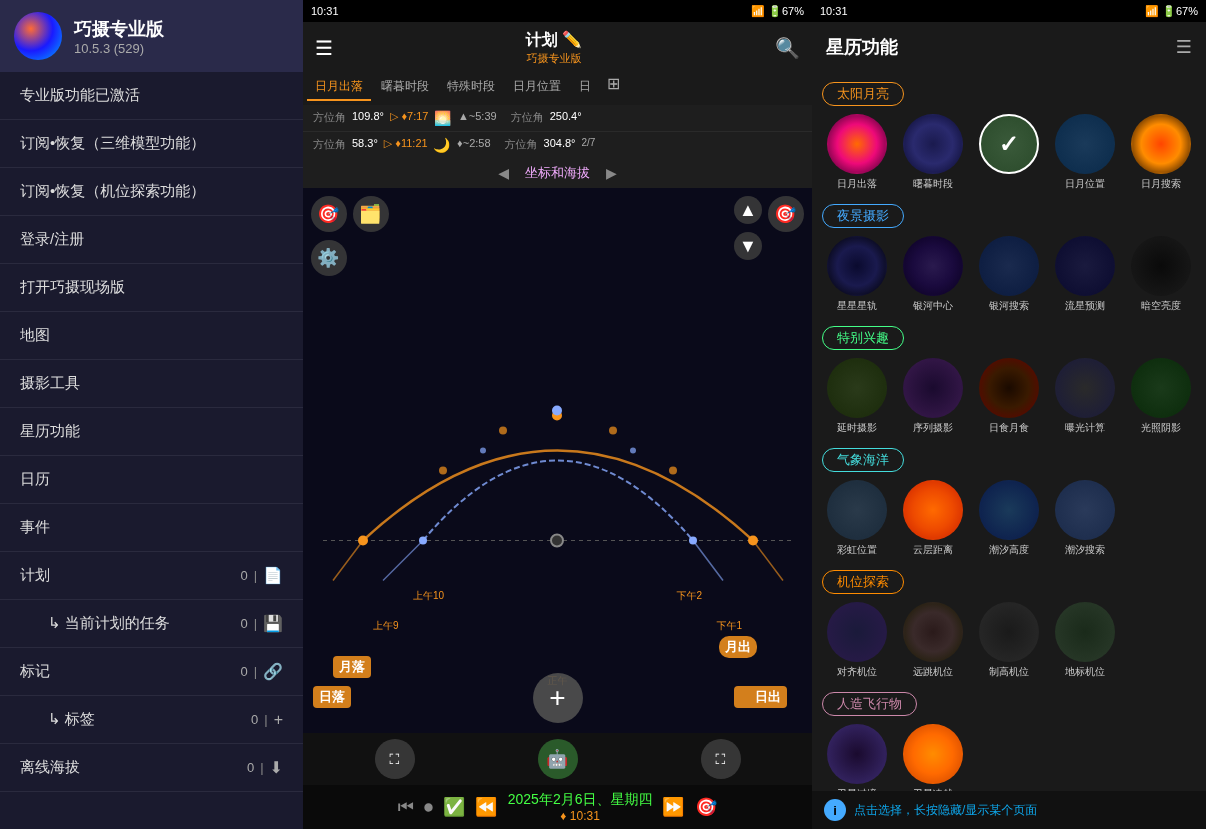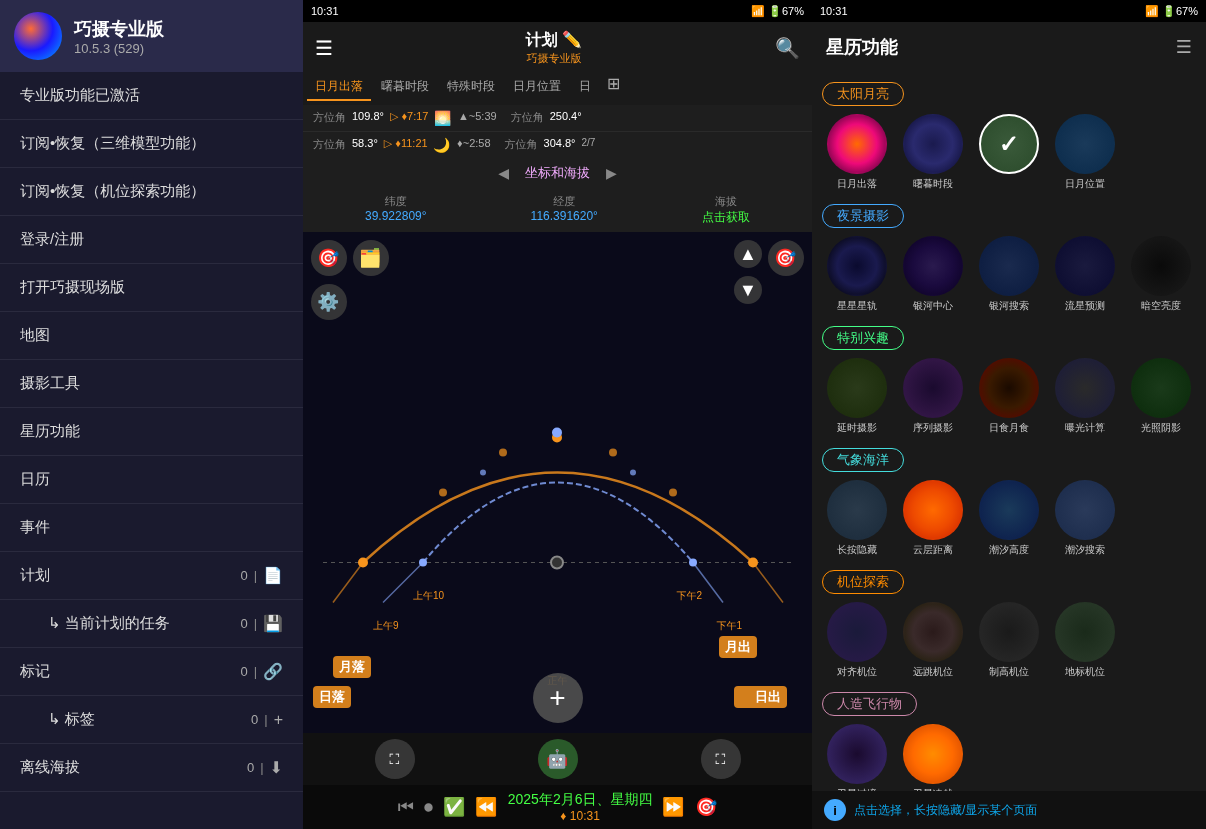--- a/index.html
+++ b/index.html
@@ -464,34 +464,20 @@
     <span style="color:#fff;font-size:11px;">304.8°</span>
     <span style="color:#aaa;font-size:10px;">2/7</span>
   </div>
 
   <div id="middle-nav-bar">
     <span class="nav-arrow">◀</span>
     <span class="nav-label">坐标和海拔</span>
     <span class="nav-arrow">▶</span>
   </div>
 
-  <div id="middle-coord-bar">
-    <div class="coord-block">
-      <span class="coord-label">纬度</span>
-      <span class="coord-value">39.922809°</span>
-    </div>
-    <div class="coord-block">
-      <span class="coord-label">经度</span>
-      <span class="coord-value">116.391620°</span>
-    </div>
-    <div class="coord-block">
-      <span class="coord-label">海拔</span>
-      <span class="coord-value green">点击获取</span>
-    </div>
-  </div>
 
   <div id="middle-map">
 
     <div class="map-btn-circle" style="width:36px;height:36px;top:8px;left:8px;">🎯</div>
 
     <div class="map-btn-circle" style="width:36px;height:36px;top:8px;left:50px;">🗂️</div>
 
     <div class="map-btn-circle" style="width:36px;height:36px;top:52px;left:8px;">⚙️</div>
 
     <div class="map-btn-circle" style="width:36px;height:36px;top:8px;right:8px;">🎯</div>
@@ -525,21 +511,21 @@
       <circle cx="254" cy="220" r="6" fill="#333" stroke="#888" stroke-width="2"></circle>
 
       <line x1="60" y1="220" x2="30" y2="260" stroke="#f7941d" stroke-width="1.5" opacity="0.6"></line>
       <line x1="450" y1="220" x2="480" y2="260" stroke="#f7941d" stroke-width="1.5" opacity="0.6"></line>
 
       <line x1="120" y1="220" x2="80" y2="260" stroke="#8af" stroke-width="1.5" opacity="0.6"></line>
       <line x1="390" y1="220" x2="420" y2="260" stroke="#8af" stroke-width="1.5" opacity="0.6"></line>
     </svg>
 
     <div class="dir-label" style="left:30px; bottom:55px;">月落</div>
-    <div class="dir-label" style="right:55px; bottom:75px;">月出</div>
+    <div class="dir-label" style="right:55px; bottom:75px;border-radius:10px;">月出</div>
     <div class="dir-label" style="left:10px; bottom:25px;">日落</div>
     <div class="dir-label" style="right:25px; bottom:25px;padding-left:21px;">日出</div>
 
     <div class="time-label" style="left:70px; bottom:100px; color:#f7941d; font-size:10px;">上午9</div>
     <div class="time-label" style="left:110px; bottom:130px; color:#f7941d; font-size:10px;">上午10</div>
     <div class="time-label" style="right:70px; bottom:100px; color:#f7941d; font-size:10px;">下午1</div>
     <div class="time-label" style="right:110px; bottom:130px; color:#f7941d; font-size:10px;">下午2</div>
     <div class="time-label" style="left:50%; bottom:45px; transform:translateX(-50%); color:#f7941d; font-size:10px;">正午</div>
 
     <div class="map-btn-circle" style="width:50px;height:50px;bottom:10px;left:50%;transform:translateX(-50%);background:rgba(80,80,80,0.9);font-size:28px;">+</div>
@@ -588,20 +574,24 @@
         </div>
         <div class="feature-item">
           <div class="feature-thumb thumb-check selected">
             <div class="check">✓</div>
           </div>
         </div>
         <div class="feature-item">
           <div class="feature-thumb thumb-lake"></div>
           <span class="feature-label">日月位置</span>
         </div>
+        <div class="feature-item">
+          <div class="feature-thumb thumb-sunset"></div>
+          <span class="feature-label">日月搜索</span>
+        </div>
       </div>
       <div><span class="section-badge badge-blue">夜景摄影</span></div>
       <div class="feature-grid">
         <div class="feature-item">
           <div class="feature-thumb thumb-stars"></div>
           <span class="feature-label">星星星轨</span>
         </div>
         <div class="feature-item">
           <div class="feature-thumb thumb-galaxy"></div>
           <span class="feature-label">银河中心</span>
@@ -639,21 +629,21 @@
         </div>
         <div class="feature-item">
           <div class="feature-thumb thumb-shadow"></div>
           <span class="feature-label">光照阴影</span>
         </div>
       </div>
       <div><span class="section-badge badge-teal">气象海洋</span></div>
       <div class="feature-grid">
         <div class="feature-item">
           <div class="feature-thumb thumb-rainbow"></div>
-          <span class="feature-label">长按隐藏</span>
+          <span class="feature-label">彩虹位置</span>
         </div>
         <div class="feature-item">
           <div class="feature-thumb thumb-cloud"></div>
           <span class="feature-label">云层距离</span>
         </div>
         <div class="feature-item">
           <div class="feature-thumb thumb-tide"></div>
           <span class="feature-label">潮汐高度</span>
         </div>
         <div class="feature-item">

